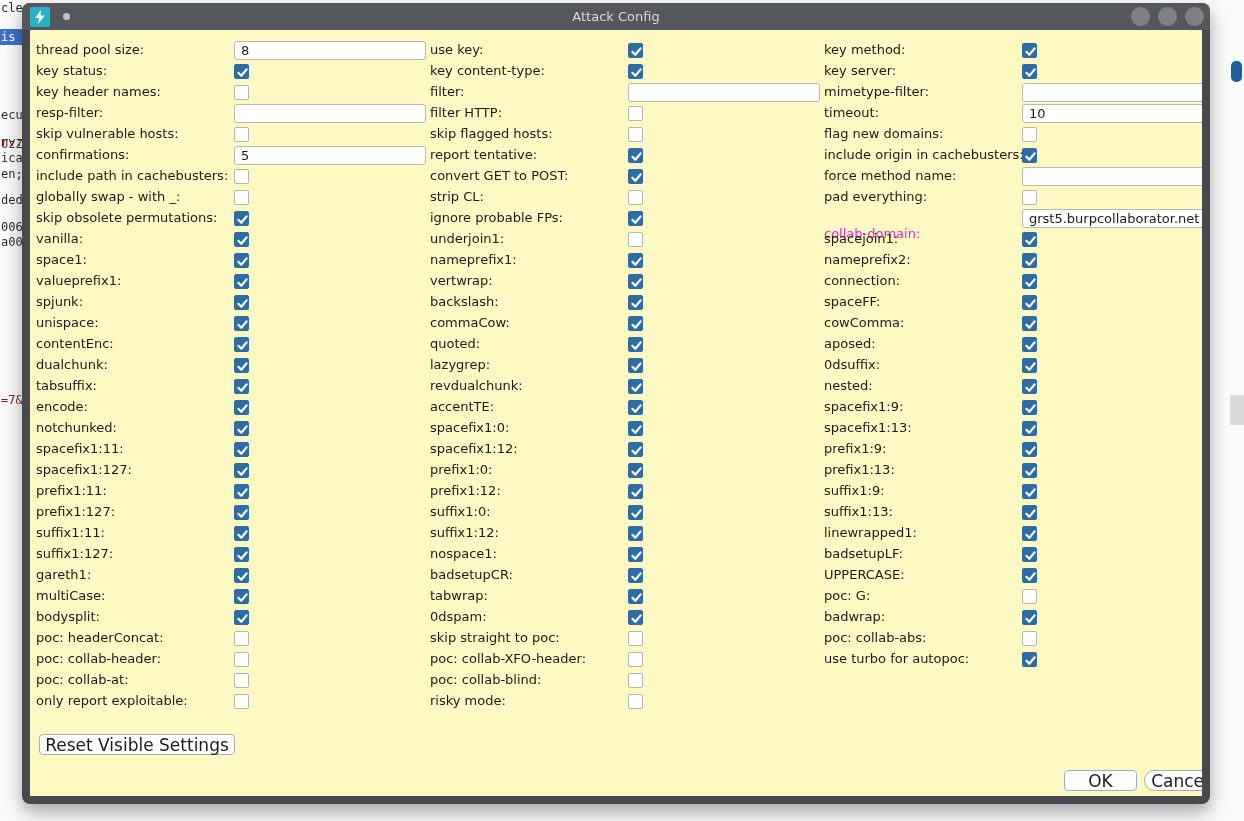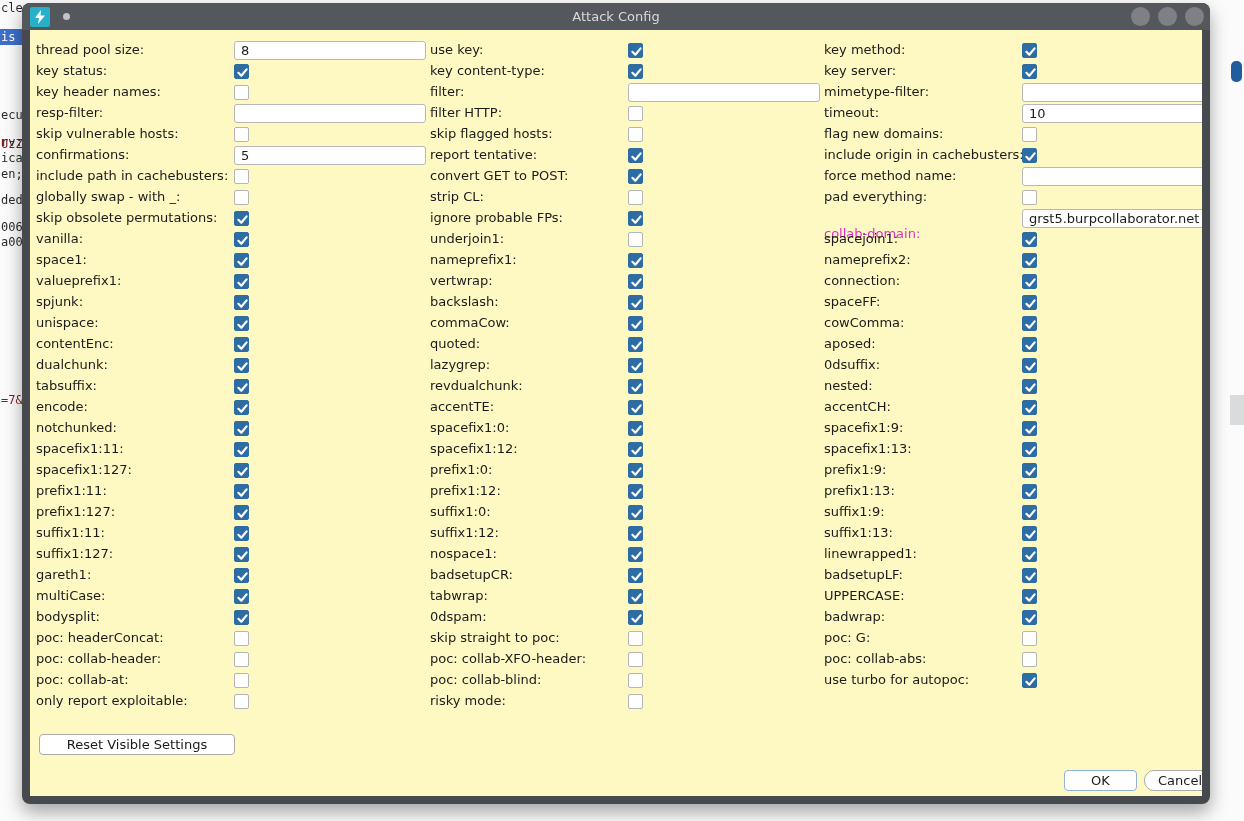--- a/index.html
+++ b/index.html
@@ -48,21 +48,21 @@
   .cb { position:absolute; left:200px; top:3px; width:15px; height:15px;
         border-radius:2px; background:#fff; border:1px solid #b3b5b7; }
   .cb.on { background:#2d6da4; border-color:#2d6da4; }
   .cb svg { position:absolute; left:0; top:0; }
   .ti { position:absolute; left:200px; top:1px; width:192px; height:19px;
         border:1px solid #b6b8ba; border-radius:3px; background:#fff;
         font-family:"DejaVu Sans", sans-serif; font-size:13px; color:#1b1b1b;
         padding:0 0 0 6px; outline:none; }
 
   .btn { position:absolute; background:#fff; border:1px solid #ababab; border-radius:4px;
-         font-family:"DejaVu Sans", sans-serif; font-size:13px; color:#1b1b1b;
+         font-family:"DejaVu Sans", sans-serif; font-size:17px; color:#1b1b1b;
          text-align:center; cursor:pointer; }
   .btn-reset { left:9px; top:704px; width:196px; height:21px; }
   .btn-ok { left:1034px; top:740px; width:73px; height:21px; border-color:#8fb2d6; }
   .btn-cancel { left:1114px; top:740px; width:72px; height:21px;border-radius:10px; }
 </style>
 </head>
 <body>
 
 <div id="bg-frags">
     <div class="bg-frag" style="left: 1px; top: 1px;">cle</div>
@@ -640,28 +640,20 @@
           </div>
           <div class="row">
             <span class="lbl">nested:</span>
             <div class="cb on">
               <svg width="15" height="15" viewBox="0 0 15 15">
                 <path d="M3.4 7.8 L6.3 10.7 L11.6 4.4" fill="none" stroke="#ffffff" stroke-width="2.2" stroke-linecap="round" stroke-linejoin="round"></path>
               </svg>
             </div>
           </div>
           <div class="row">
-            <span class="lbl">accentCH:</span>
-            <div class="cb on">
-              <svg width="15" height="15" viewBox="0 0 15 15">
-                <path d="M3.4 7.8 L6.3 10.7 L11.6 4.4" fill="none" stroke="#ffffff" stroke-width="2.2" stroke-linecap="round" stroke-linejoin="round"></path>
-              </svg>
-            </div>
-          </div>
-          <div class="row">
             <span class="lbl">spacefix1:9:</span>
             <div class="cb on">
               <svg width="15" height="15" viewBox="0 0 15 15">
                 <path d="M3.4 7.8 L6.3 10.7 L11.6 4.4" fill="none" stroke="#ffffff" stroke-width="2.2" stroke-linecap="round" stroke-linejoin="round"></path>
               </svg>
             </div>
           </div>
           <div class="row">
             <span class="lbl">spacefix1:13:</span>
             <div class="cb on">
@@ -720,30 +712,30 @@
           </div>
           <div class="row">
             <span class="lbl">UPPERCASE:</span>
             <div class="cb on">
               <svg width="15" height="15" viewBox="0 0 15 15">
                 <path d="M3.4 7.8 L6.3 10.7 L11.6 4.4" fill="none" stroke="#ffffff" stroke-width="2.2" stroke-linecap="round" stroke-linejoin="round"></path>
               </svg>
             </div>
           </div>
           <div class="row">
+            <span class="lbl">poc: G:</span>
+            <div class="cb"></div>
+          </div>
+          <div class="row">
             <span class="lbl">badwrap:</span>
             <div class="cb on">
               <svg width="15" height="15" viewBox="0 0 15 15">
                 <path d="M3.4 7.8 L6.3 10.7 L11.6 4.4" fill="none" stroke="#ffffff" stroke-width="2.2" stroke-linecap="round" stroke-linejoin="round"></path>
               </svg>
             </div>
-          </div>
-          <div class="row">
-            <span class="lbl">poc: G:</span>
-            <div class="cb"></div>
           </div>
           <div class="row">
             <span class="lbl">poc: collab-abs:</span>
             <div class="cb"></div>
           </div>
           <div class="row">
             <span class="lbl">use turbo for autopoc:</span>
             <div class="cb on">
               <svg width="15" height="15" viewBox="0 0 15 15">
                 <path d="M3.4 7.8 L6.3 10.7 L11.6 4.4" fill="none" stroke="#ffffff" stroke-width="2.2" stroke-linecap="round" stroke-linejoin="round"></path>

